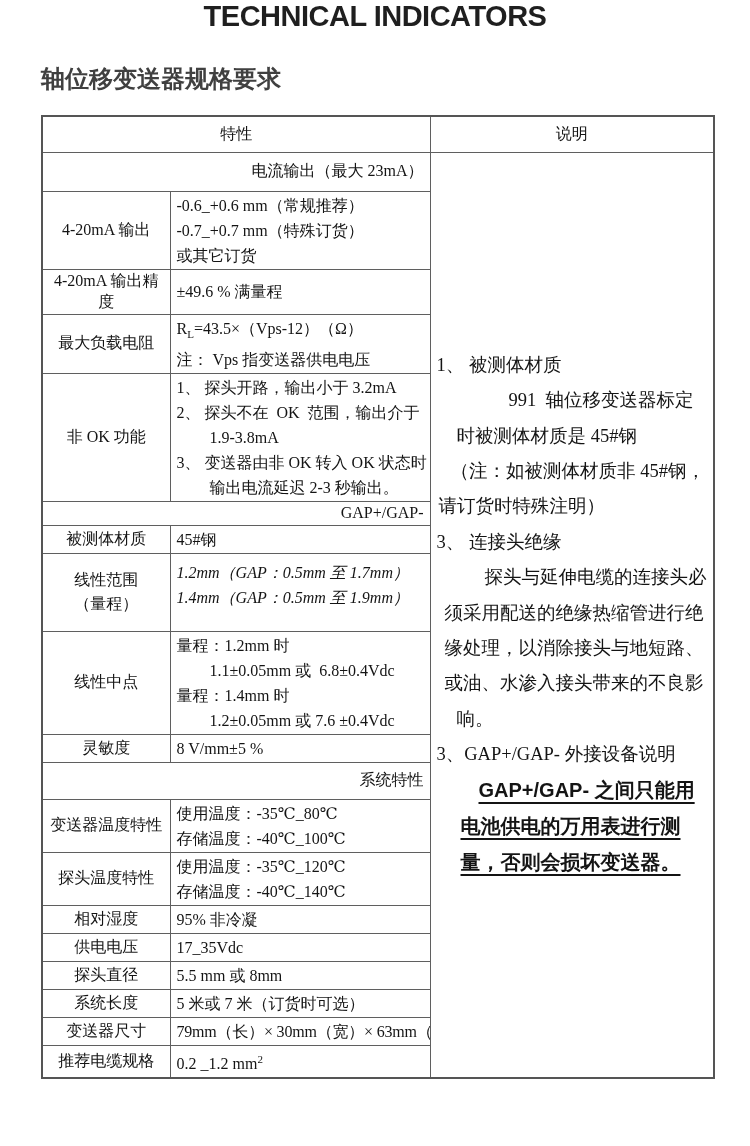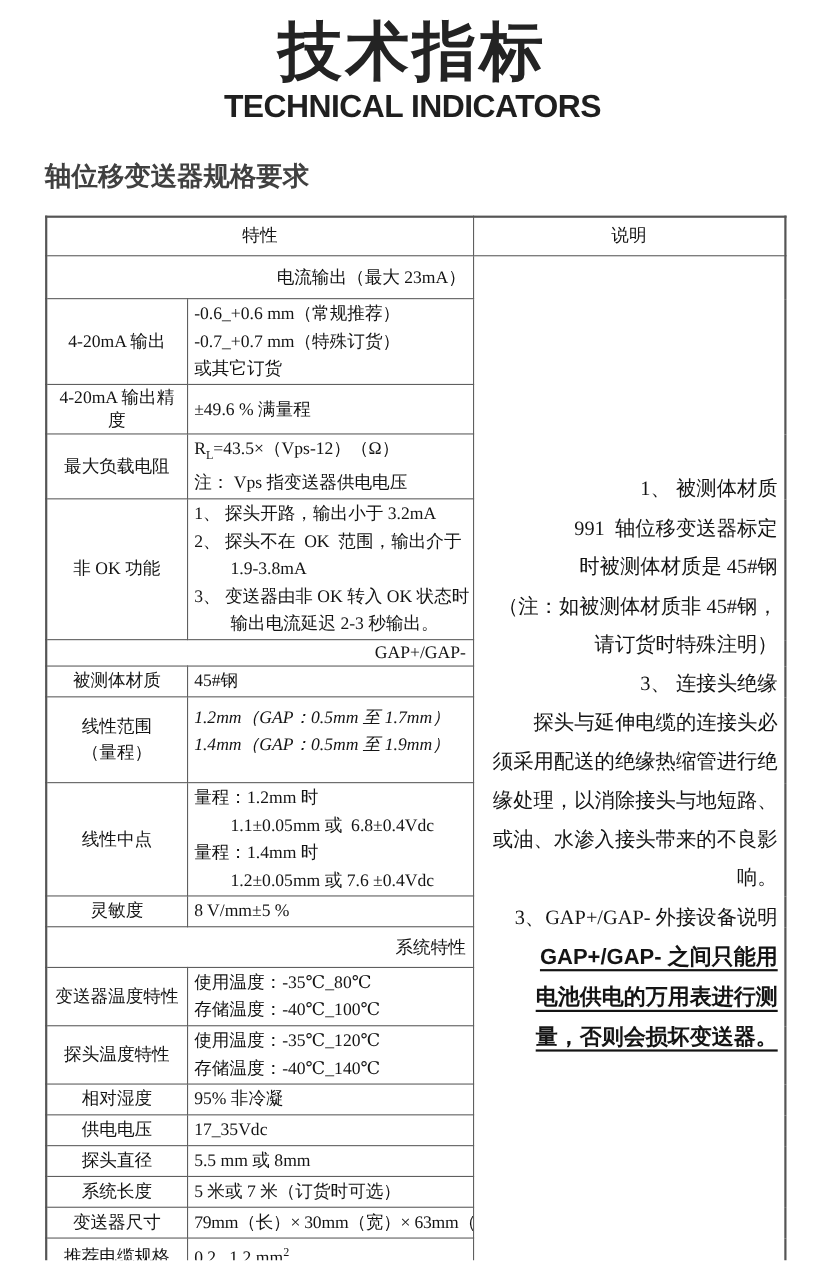--- a/index.html
+++ b/index.html
@@ -22,38 +22,37 @@
   td.lbl{text-align:center;padding:1px 2px;}
   td.val{padding:2px 7px;}
   .vline{line-height:25px;white-space:pre;}
   .vline.ind{padding-left:33px;}
   .lbl-line{line-height:24px;}
   td.fit{font-size:14px;letter-spacing:-0.2px;}
   sub.small{font-size:11px;}
   sup.small{font-size:11px;}
 
   td.notes-cell{vertical-align:top;padding:5px 4px 4px 10px;}
-  .note{line-height:35.4px;font-size:18.5px;white-space:pre;text-align:right;}
+  .note{line-height:35.4px;font-size:18.5px;white-space:pre;}
   .n-xl{padding-left:72px;}
   .n-lg{padding-left:48px;}
   .n-md{padding-left:20px;}
   .n-sm{padding-left:14px;}
   .n-xs{padding-left:8px;}
   .n-fl{padding-left:2px;}
   .warn{font-weight:700;font-size:20px;font-family:Liberation Sans, sans-serif;
         text-decoration:underline;text-underline-offset:5px;text-decoration-thickness:1.5px;}
   .w1{padding-left:42px;}
   .w2{padding-left:24px;}
 </style>
 </head>
 <body>
 
 <div class="page">
 
-  <h1 class="title">技术指标</h1>
   <div class="subtitle">TECHNICAL INDICATORS</div>
   <h2 class="section-heading">轴位移变送器规格要求</h2>
 
   <table class="spec">
     <colgroup>
       <col style="width:128px">
         <col style="width:260px">
         <col style="width:284px">
     </colgroup>
 

